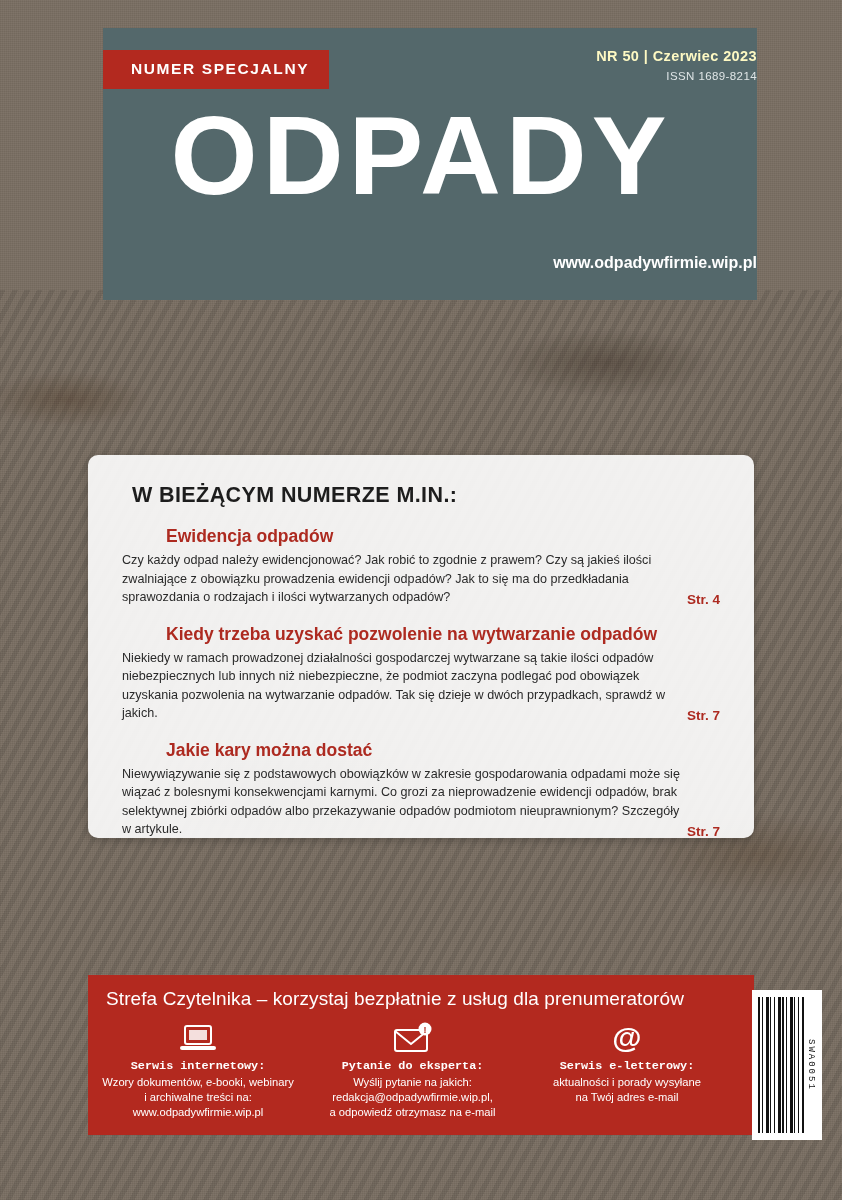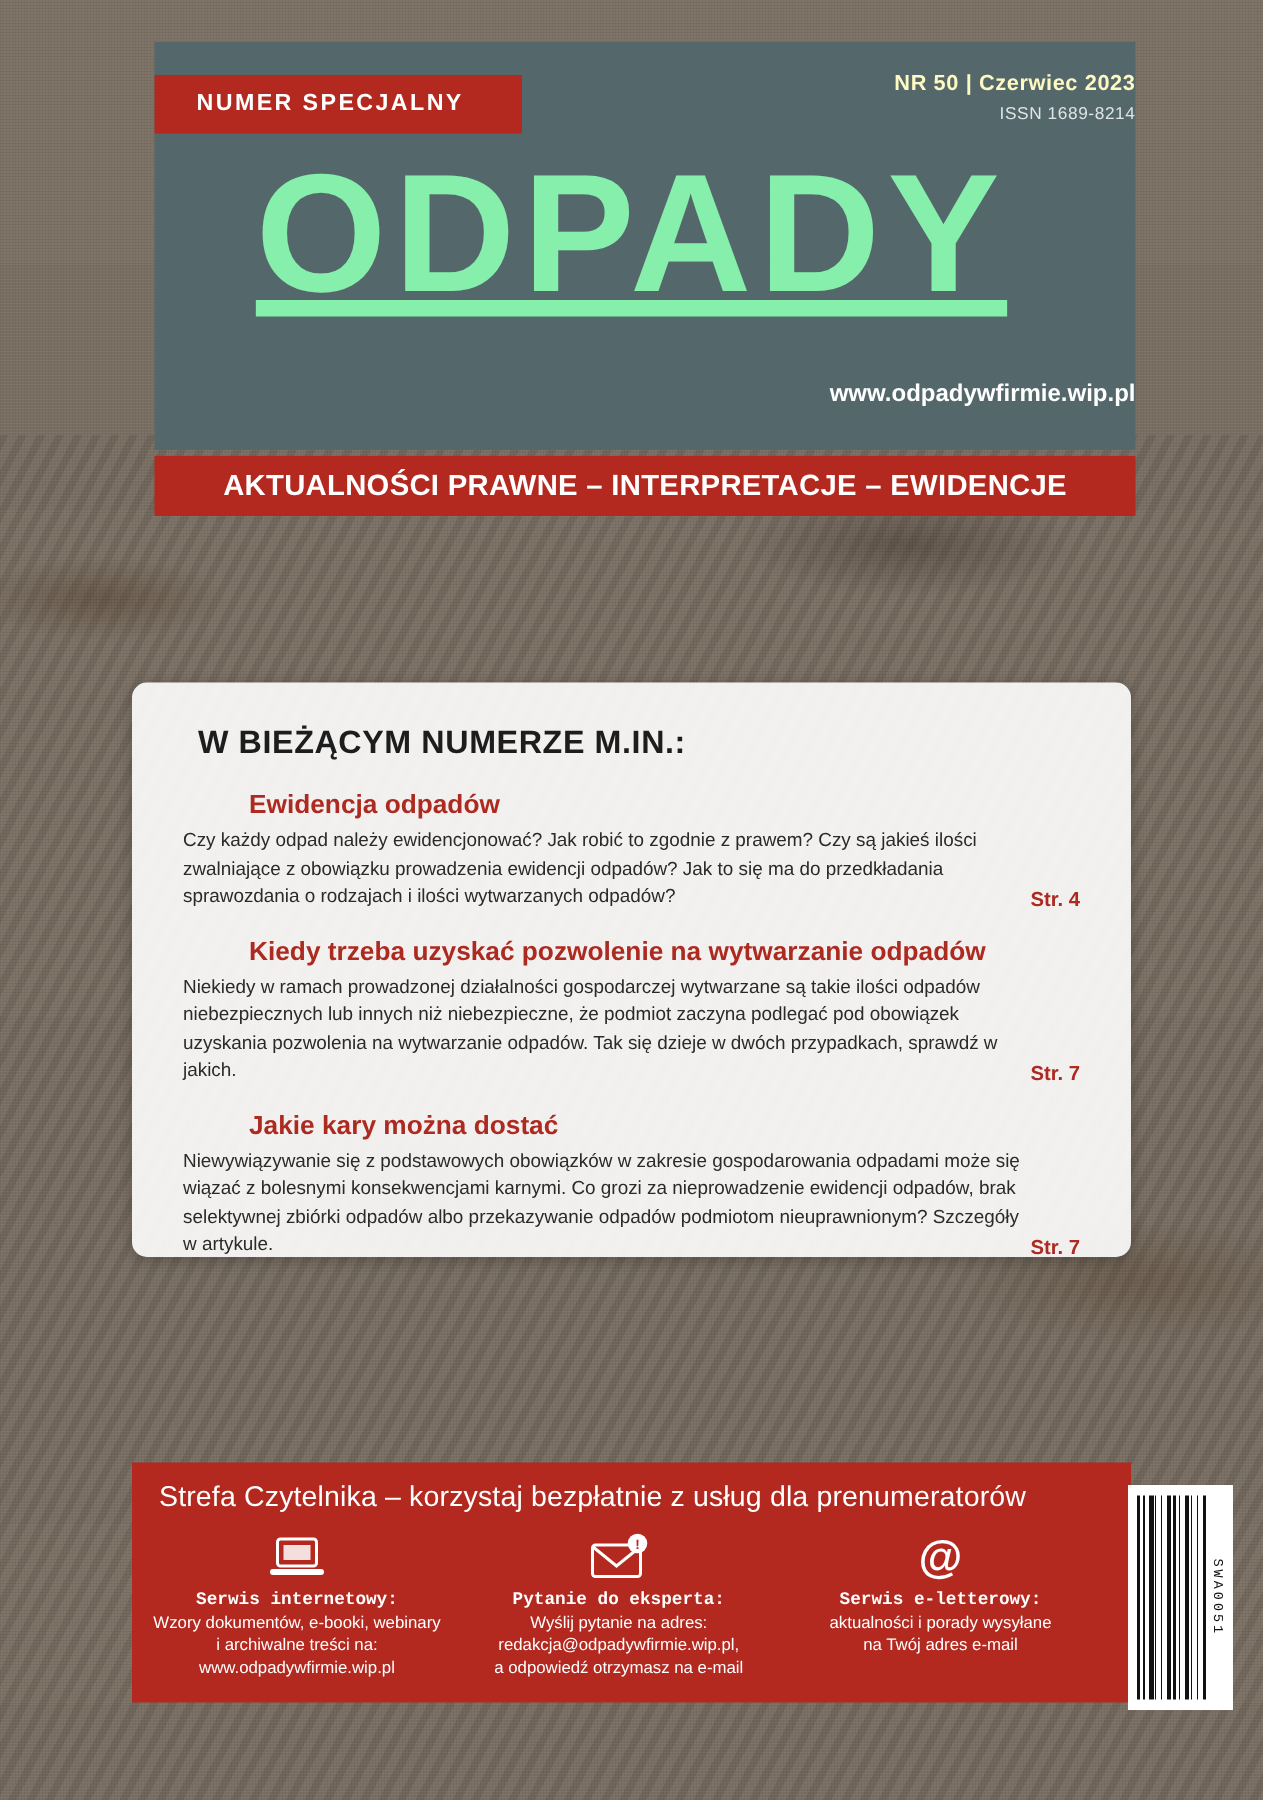--- a/index.html
+++ b/index.html
@@ -79,21 +79,21 @@
   }
   .special-badge {
     position: absolute;
     left: 103px;
     top: 50px;
     background: #b3291f;
     color: #ffffff;
     font-size: 15.5px;
     font-weight: bold;
     letter-spacing: 1.6px;
-    padding: 10px 39px 11px 28px;
+    padding: 10px 20px 11px 28px;
     z-index: 4;
   }
   .issue-line {
     position: absolute;
     right: 85px;
     top: 48px;
     color: #fef9c3;
     font-size: 14.5px;
     font-weight: bold;
     letter-spacing: 0.4px;
@@ -109,28 +109,27 @@
     letter-spacing: 0.4px;
     text-align: right;
     z-index: 4;
   }
   .title-odpady {
     position: absolute;
     left: 0;
     right: 0;
     top: 100px;
     text-align: center;
-    color: #86efac;
+    color: #ffffff;
     font-size: 112px;
     line-height: 112px;
     font-weight: bold;
     letter-spacing: 5px;
     z-index: 4;
     font-family: "Liberation Sans", sans-serif;
-    text-decoration: underline;
   }
   .site-url {
     position: absolute;
     right: 85px;
     top: 254px;
     color: #ffffff;
     font-size: 16px;
     font-weight: bold;
     z-index: 4;
   }
@@ -280,21 +279,20 @@
   <div class="photo-rust"></div>
   <div class="photo-grain"></div>
 
   <div class="masthead"></div>
 
   <div class="special-badge">NUMER SPECJALNY</div>
   <div class="issue-line">NR 50 | Czerwiec 2023</div>
   <div class="issn-line">ISSN 1689-8214</div>
   <div class="title-odpady">ODPADY</div>
   <div class="site-url">www.odpadywfirmie.wip.pl</div>
-  <div class="strapline">AKTUALNOŚCI PRAWNE – INTERPRETACJE – EWIDENCJE</div>
 
   <div class="contents">
     <div class="contents-title">W BIEŻĄCYM NUMERZE M.IN.:</div>
 
     <div class="entry">
       <div class="entry-title">Ewidencja odpadów</div>
       <div class="entry-desc">Czy każdy odpad należy ewidencjonować? Jak robić to zgodnie z prawem? Czy są jakieś ilości zwalniające z obowiązku prowadzenia ewidencji odpadów? Jak to się ma do przedkładania sprawozdania o rodzajach i ilości wytwarzanych odpadów?</div>
       <div class="entry-page">Str. 4</div>
     </div>
 
@@ -332,21 +330,21 @@
       <div class="reader-col">
         <div class="icon-wrap">
           <svg class="svg-ico" width="44" height="32" viewBox="0 0 44 32" aria-hidden="true">
             <rect x="4" y="8" width="32" height="21" rx="2" fill="none" stroke="#ffffff" stroke-width="2"></rect>
             <path d="M4 9 L20 22 L36 9" fill="none" stroke="#ffffff" stroke-width="2"></path>
             <circle cx="34" cy="7" r="6.5" fill="#ffffff"></circle>
             <text x="34" y="10.5" font-size="9" font-weight="bold" text-anchor="middle" fill="#b3291f" font-family="Liberation Sans, sans-serif">!</text>
           </svg>
         </div>
         <div class="col-head">Pytanie do eksperta:</div>
-        <div>Wyślij pytanie na adres:</div>
+        <div>Wyślij pytanie na jakich:</div>
         <div>redakcja@odpadywfirmie.wip.pl,</div>
         <div class="link">a odpowiedź otrzymasz na e-mail</div>
       </div>
 
       <div class="reader-col">
         <div class="icon-wrap">
           <svg class="svg-ico" width="34" height="32" viewBox="0 0 34 32" aria-hidden="true">
             <text x="17" y="26" font-size="30" font-weight="bold" text-anchor="middle" fill="#ffffff" font-family="Liberation Sans, sans-serif">@</text>
           </svg>
         </div>

